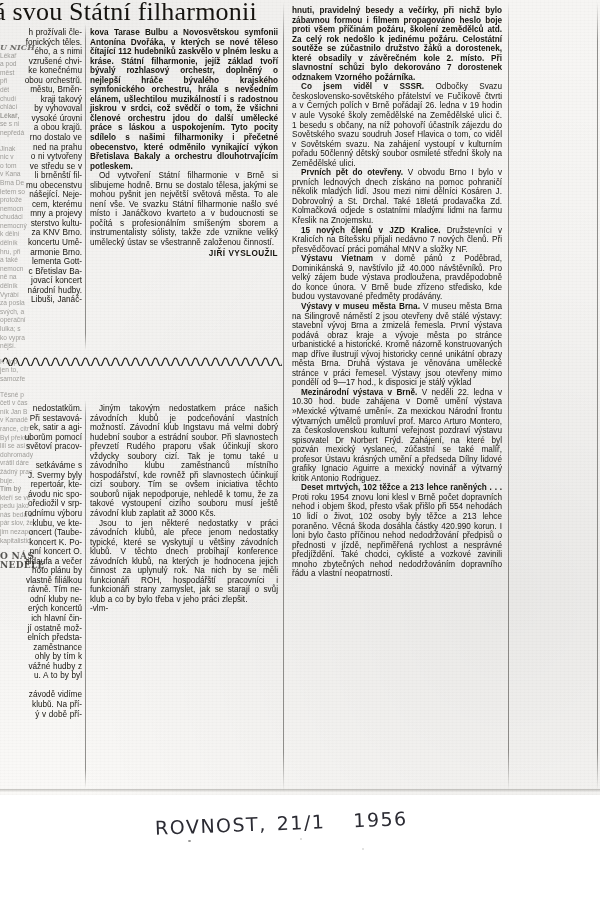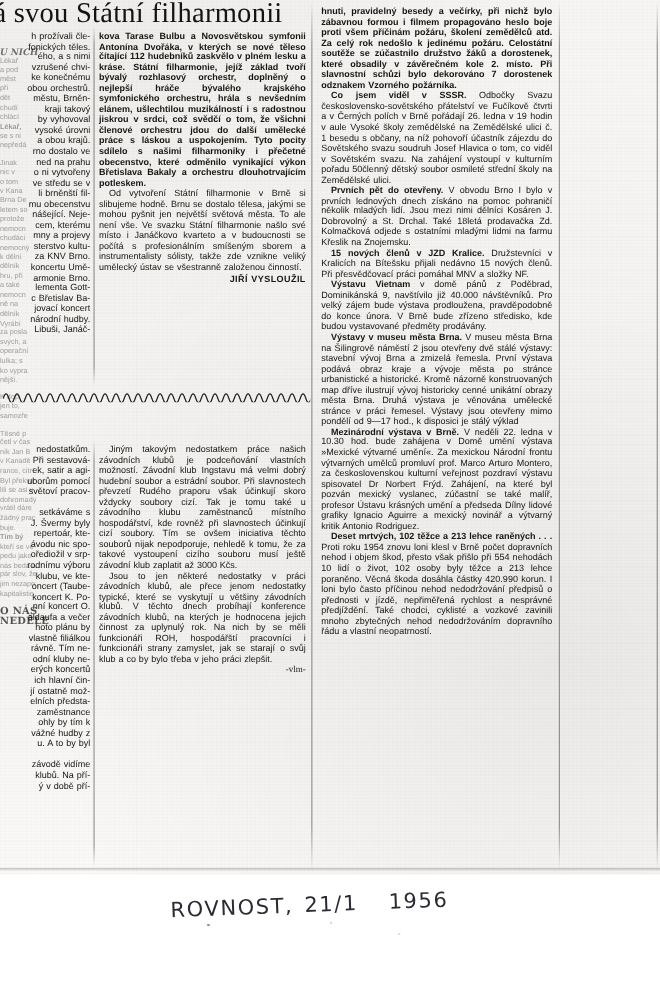--- a/index.html
+++ b/index.html
@@ -82,21 +82,21 @@
     line-height:9.55px;
     text-align:justify;
     color:#17150f;
     -webkit-hyphens:auto;hyphens:auto;
     word-spacing:.4px;
   }
   .col p{margin:0 0 0 0;text-indent:9px;}
   .col p.noind{text-indent:0;font-weight:bold;}
   .col .lead{font-weight:700;}
   .sig{text-align:right;font-weight:700;letter-spacing:.4px;display:block;margin-top:1px;}
-  .sig-small{text-align:right;display:block;font-family:Liberation Serif, serif;}
+  .sig-small{text-align:left;display:block;}
 
   
   #col1a{left:-34px;top:28px;width:116px;text-align:right;}
   #col1b{left:-34px;top:404px;width:116px;text-align:right;}
 
   #col2a{left:90px;top:28px;width:188px;}
   #col2b{left:90px;top:404px;width:188px;}
 
   #col3{left:292px;top:6px;width:210px;}
 
@@ -244,21 +244,21 @@
   <div class="col" id="col2b">
     <p>Jiným takovým nedostatkem práce našich závodních klubů je podceňování vlastních možností. Závodní klub Ingstavu má velmi dobrý hudební soubor a estrádní soubor. Při slavnostech převzetí Rudého praporu však účinkují skoro vždycky soubory cizí. Tak je tomu také u závodního klubu zaměstnanců místního hospodářství, kde rovněž při slavnostech účinkují cizí soubory. Tím se ovšem iniciativa těchto souborů nijak nepodporuje, nehledě k tomu, že za takové vystoupení cizího souboru musí ještě závodní klub zaplatit až 3000 Kčs.</p>
     <p>Jsou to jen některé nedostatky v práci závodních klubů, ale přece jenom nedostatky typické, které se vyskytují u většiny závodních klubů. V těchto dnech probíhají konference závodních klubů, na kterých je hodnocena jejich činnost za uplynulý rok. Na nich by se měli funkcionáři ROH, hospodářští pracovníci i funkcionáři strany zamyslet, jak se starají o svůj klub a co by bylo třeba v jeho práci zlepšit.</p>
     <span class="sig-small">-vlm-</span>
   </div>
 
   <div class="col" id="col3">
       <p class="noind"><span>hnuti, pravidelný besedy a večírky, při nichž bylo zábavnou formou i filmem propagováno heslo boje proti všem příčinám požáru, školení zemědělců atd. Za celý rok nedošlo k jedinému požáru. Celostátní soutěže se zúčastnilo družstvo žáků a dorostenek, které obsadily v závěrečném kole 2. místo. Při slavnostní schůzi bylo dekorováno 7 dorostenek odznakem Vzorného požárníka.</span></p>
       <p><span class="lead">Co jsem viděl v SSSR.</span><span> Odbočky Svazu československo-sovětského přátelství ve Fučíkově čtvrti a v Černých polích v Brně pořádají 26. ledna v 19 hodin v aule Vysoké školy zemědělské na Zemědělské ulici č. 1 besedu s občany, na níž pohovoří účastník zájezdu do Sovětského svazu soudruh Josef Hlavica o tom, co viděl v Sovětském svazu. Na zahájení vystoupí v kulturním pořadu 50členný dětský soubor osmileté střední školy na Zemědělské ulici.</span></p>
       <p><span class="lead">Prvních pět do otevřeny.</span><span> V obvodu Brno I bylo v prvních lednových dnech získáno na pomoc pohraničí několik mladých lidí. Jsou mezi nimi dělníci Kosáren J. Dobrovolný a St. Drchal. Také 18letá prodavačka Zd. Kolmačková odjede s ostatními mladými lidmi na farmu Křeslik na Znojemsku.</span></p>
-      <p><span class="lead">15 nových členů v JZD Kralice.</span><span> Družstevníci v Kralicích na Bítešsku přijali nedávno 15 nových členů. Při přesvědčovací práci pomáhal MNV a složky NF.</span></p>
+      <p><span class="lead">15 nových členů v JZD Kralice.</span><span> Družstevníci v Kralicích na Bítešsku přijali nedávno 7 nových členů. Při přesvědčovací práci pomáhal MNV a složky NF.</span></p>
       <p><span class="lead">Výstavu Vietnam</span><span> v domě pánů z Poděbrad, Dominikánská 9, navštívilo již 40.000 návštěvníků. Pro velký zájem bude výstava prodloužena, pravděpodobně do konce února. V Brně bude zřízeno středisko, kde budou vystavované předměty prodávány.</span></p>
       <p><span class="lead">Výstavy v museu města Brna.</span><span> V museu města Brna na Šilingrově náměstí 2 jsou otevřeny dvě stálé výstavy: stavební vývoj Brna a zmizelá řemesla. První výstava podává obraz kraje a vývoje města po stránce urbanistické a historické. Kromě názorně konstruovaných map dříve ilustrují vývoj historicky cenné unikátní obrazy města Brna. Druhá výstava je věnována umělecké stránce v práci řemesel. Výstavy jsou otevřeny mimo pondělí od 9—17 hod., k disposici je stálý výklad</span></p>
       <p><span class="lead">Mezinárodní výstava v Brně.</span><span> V neděli 22. ledna v 10.30 hod. bude zahájena v Domě umění výstava »Mexické výtvarné umění«. Za mexickou Národní frontu výtvarných umělců promluví prof. Marco Arturo Montero, za československou kulturní veřejnost pozdraví výstavu spisovatel Dr Norbert Frýd. Zahájení, na které byl pozván mexický vyslanec, zúčastní se také malíř, profesor Ústavu krásných umění a předseda Dílny lidové grafiky Ignacio Aguirre a mexický novinář a výtvarný kritik Antonio Rodriguez.</span></p>
       <p><span class="lead">Deset mrtvých, 102 těžce a 213 lehce raněných . . .</span><span> Proti roku 1954 znovu loni klesl v Brně počet dopravních nehod i objem škod, přesto však přišlo při 554 nehodách 10 lidí o život, 102 osoby byly těžce a 213 lehce poraněno. Věcná škoda dosáhla částky 420.990 korun. I loni bylo často příčinou nehod nedodržování předpisů o přednosti v jízdě, nepřiměřená rychlost a nesprávné předjíždění. Také chodci, cyklisté a vozkové zavinili mnoho zbytečných nehod nedodržováním dopravního řádu a vlastní neopatrností.</span></p>
     </div>
 
   <div id="col4">
       <div class="gap"></div>
       <p class="hd">U NICH</p>
       <p>Lékař</p>

